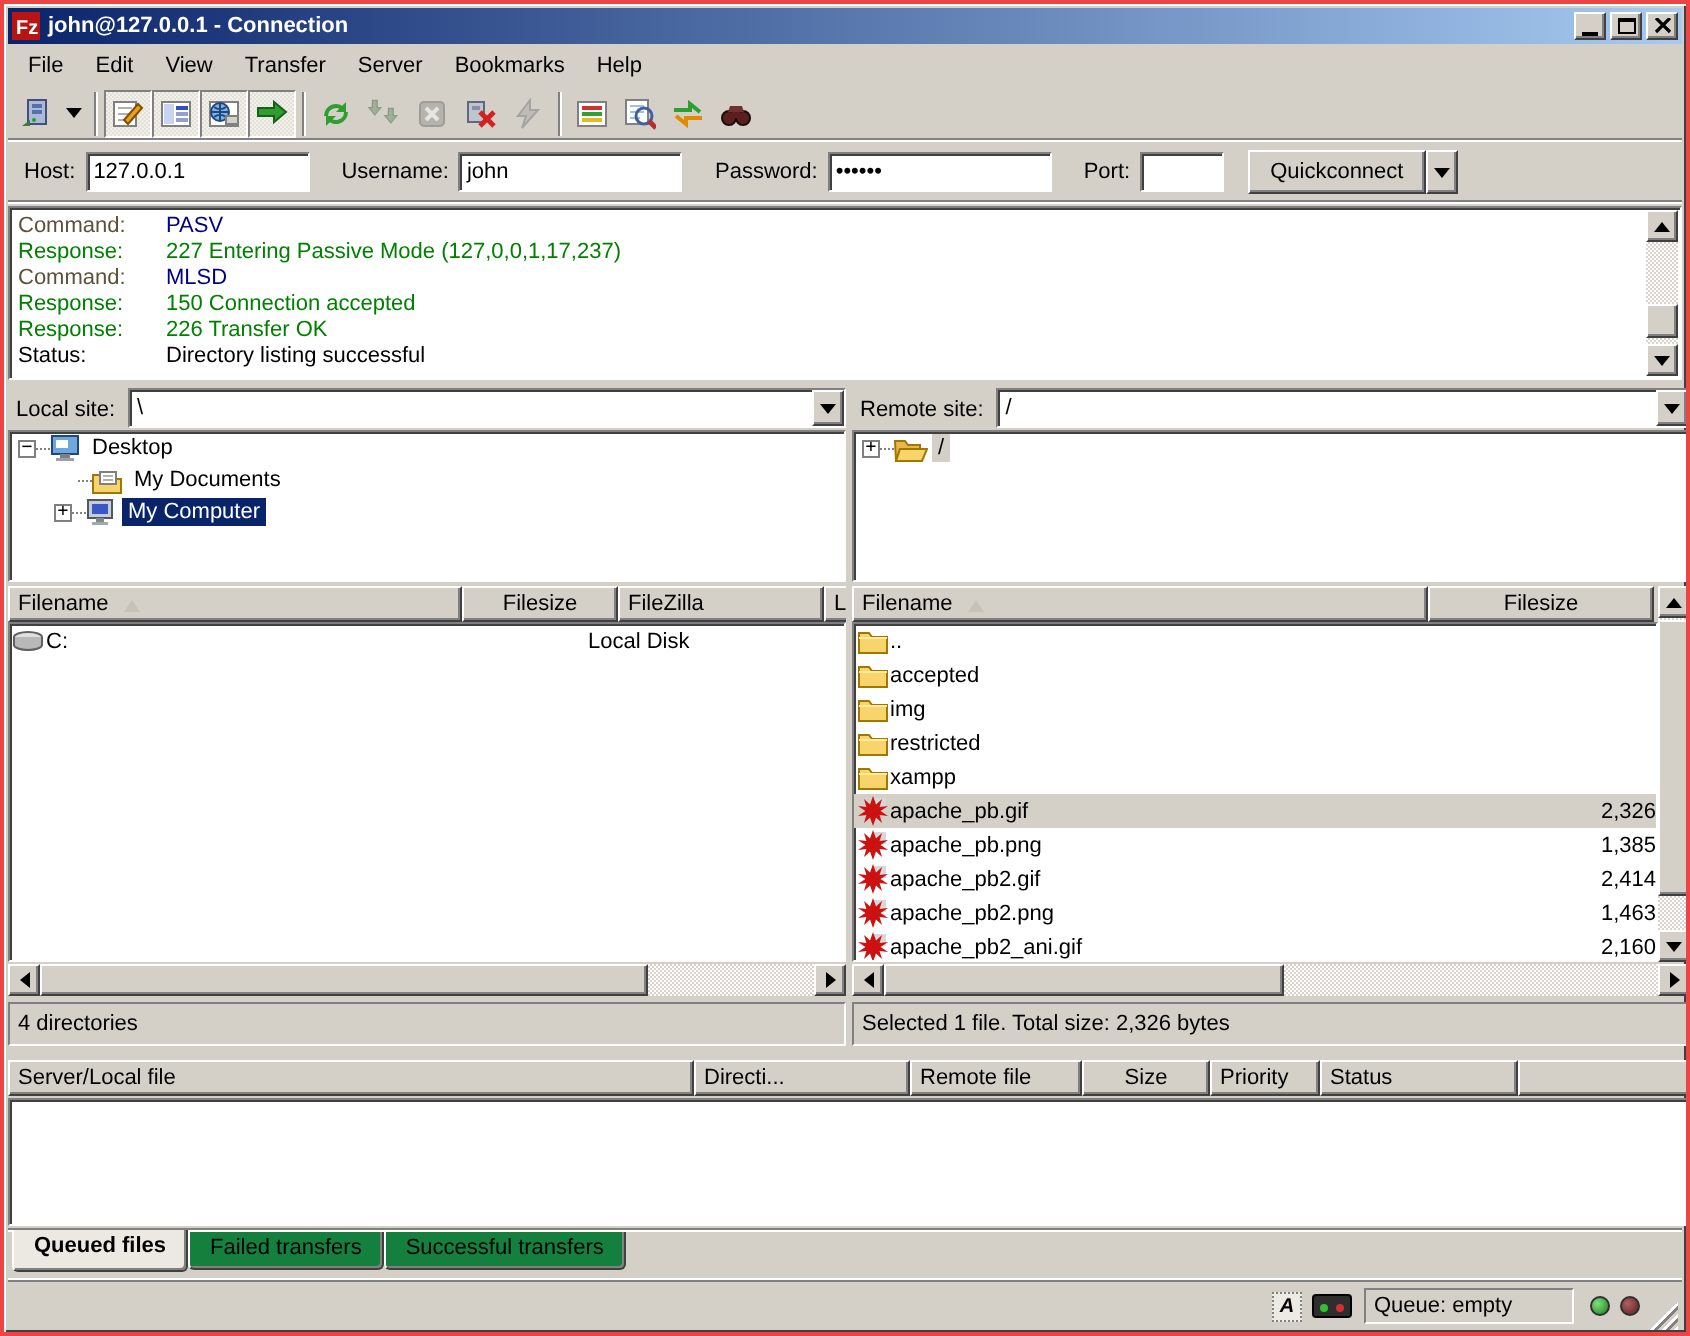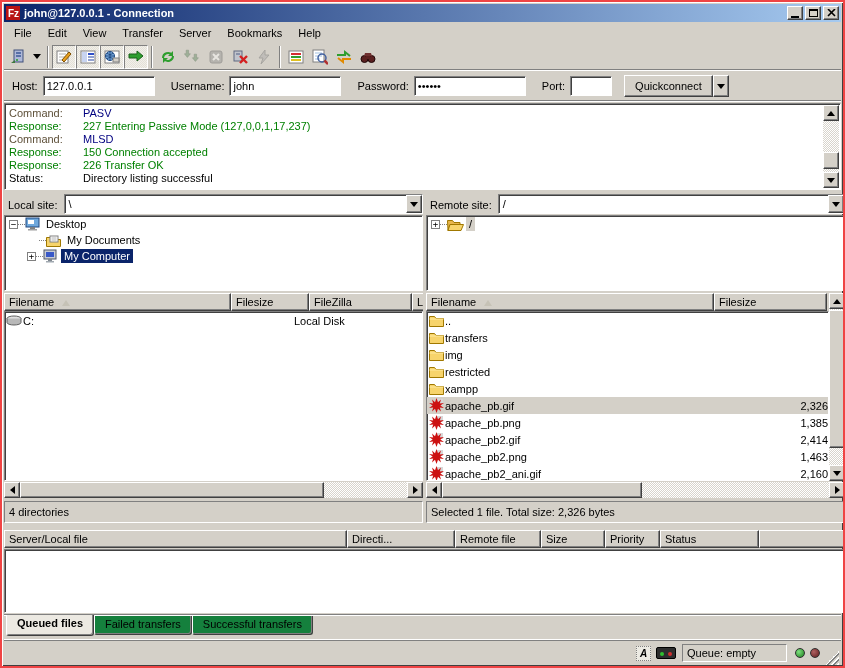--- a/index.html
+++ b/index.html
@@ -80,21 +80,21 @@
   .sitecombo .combo-arrow{width:16px;height:18px;}
   .treebox{position:absolute;left:0;top:23px;right:0;height:76px;background:#fff;overflow:hidden;}
   .trow{height:16px;display:flex;align-items:center;white-space:nowrap;}
   .expander{width:9px;height:9px;background:#fff;border:1px solid #808080;display:flex;align-items:center;justify-content:center;font-size:9px;line-height:7px;flex:none;font-family:"DejaVu Sans Mono",monospace;}
   .stub{border-top:1px dotted #808080;width:7px;height:0;flex:none;}
   .tlabel{padding:1px 3px;margin-left:2px;}
   .tlabel.sel{background:#0A246A;color:#fff;}
   .tlabel.selgray{background:#D4D0C8;}
   .hdr{position:absolute;left:0;top:101px;right:0;height:18px;display:flex;}
   .hdr-cell{height:18px;display:flex;align-items:center;padding:0 4px;overflow:hidden;white-space:nowrap;flex:none;}
-  .hdr-cell.right{justify-content:flex-start;}
+  .hdr-cell.right{justify-content:center;}
   .sort-asc{width:0;height:0;border:4px solid transparent;border-bottom:6px solid #C6C2B6;margin-left:8px;margin-top:-3px;}
   .list{position:absolute;left:0;top:119px;right:0;height:170px;background:#fff;overflow:hidden;}
   .lrow{height:17px;display:flex;align-items:center;}
   .lrow.sel{background:#D4D0C8;}
   .lrow .ic{width:18px;flex:none;display:flex;justify-content:center;}
   .cell-name{flex:none;overflow:hidden;white-space:nowrap;}
   .cell-size{flex:none;text-align:right;padding-right:0;}
   .panestatus{position:absolute;left:0;right:0;top:309px;height:22px;display:flex;align-items:center;padding-left:4px;background:#D4D0C8;}
   .splitter-v{position:absolute;left:419px;top:0;width:3px;height:332px;background:#D4D0C8;}
 
@@ -449,21 +449,21 @@
           <span class="cell-name" style="flex:1;">..</span>
           <span class="cell-size" style="width:113px;"></span>
         </div>
         <div class="lrow">
           <span class="ic">
               <svg width="15" height="12">
                 <path d="M0.5 1.5 h5 l1.5 2 h7.5 v8 h-14 z" fill="#F7D46C" stroke="#A07800"></path>
                 <path d="M0.5 4 h14" stroke="#FFEAA0"></path>
               </svg>
             </span>
-          <span class="cell-name" style="flex:1;">transfers</span>
+          <span class="cell-name" style="flex:1;">accepted</span>
           <span class="cell-size" style="width:113px;"></span>
         </div>
         <div class="lrow">
           <span class="ic">
               <svg width="15" height="12">
                 <path d="M0.5 1.5 h5 l1.5 2 h7.5 v8 h-14 z" fill="#F7D46C" stroke="#A07800"></path>
                 <path d="M0.5 4 h14" stroke="#FFEAA0"></path>
               </svg>
             </span>
           <span class="cell-name" style="flex:1;">img</span>

